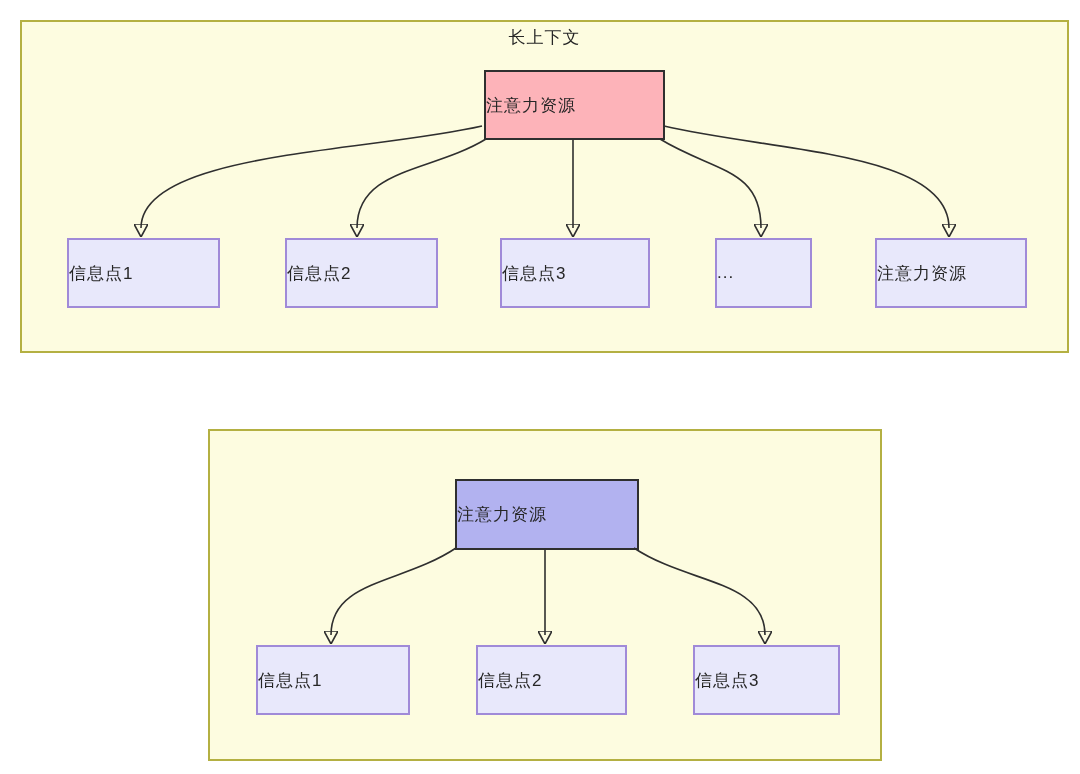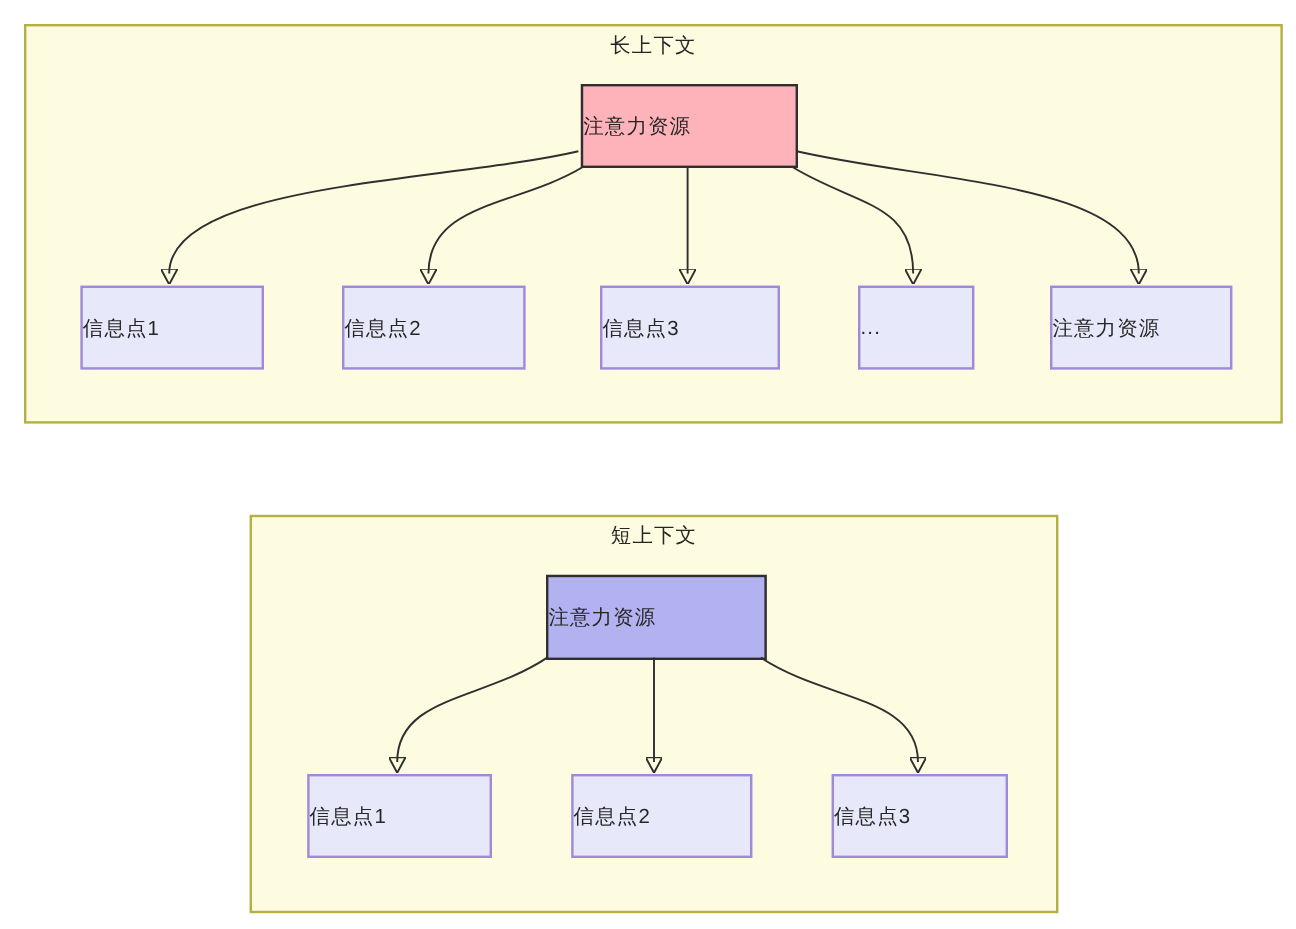--- a/index.html
+++ b/index.html
@@ -100,21 +100,20 @@
     </div>
     <div class="node info l-b4" style="background-color: rgb(232, 232, 251); border-color: rgb(160, 138, 216);">
       <span>...</span>
     </div>
     <div class="node info l-b5" style="background-color: rgb(232, 232, 251); border-color: rgb(160, 138, 216);">
       <span>注意力资源</span>
     </div>
   </section>
 
   <section class="frame frame-short" style="background-color: rgb(253, 252, 224); border-color: rgb(180, 176, 66);">
-    <div class="frame-title">短上下文</div>
 
     <div class="node attention attn-short" style="background-color: rgb(178, 178, 240); border-color: rgb(47, 47, 47);">
       <span>注意力资源</span>
     </div>
 
     <div class="node info s-b1" style="background-color: rgb(232, 232, 251); border-color: rgb(160, 138, 216);">
       <span>信息点1</span>
     </div>
     <div class="node info s-b2" style="background-color: rgb(232, 232, 251); border-color: rgb(160, 138, 216);">
       <span>信息点2</span>

